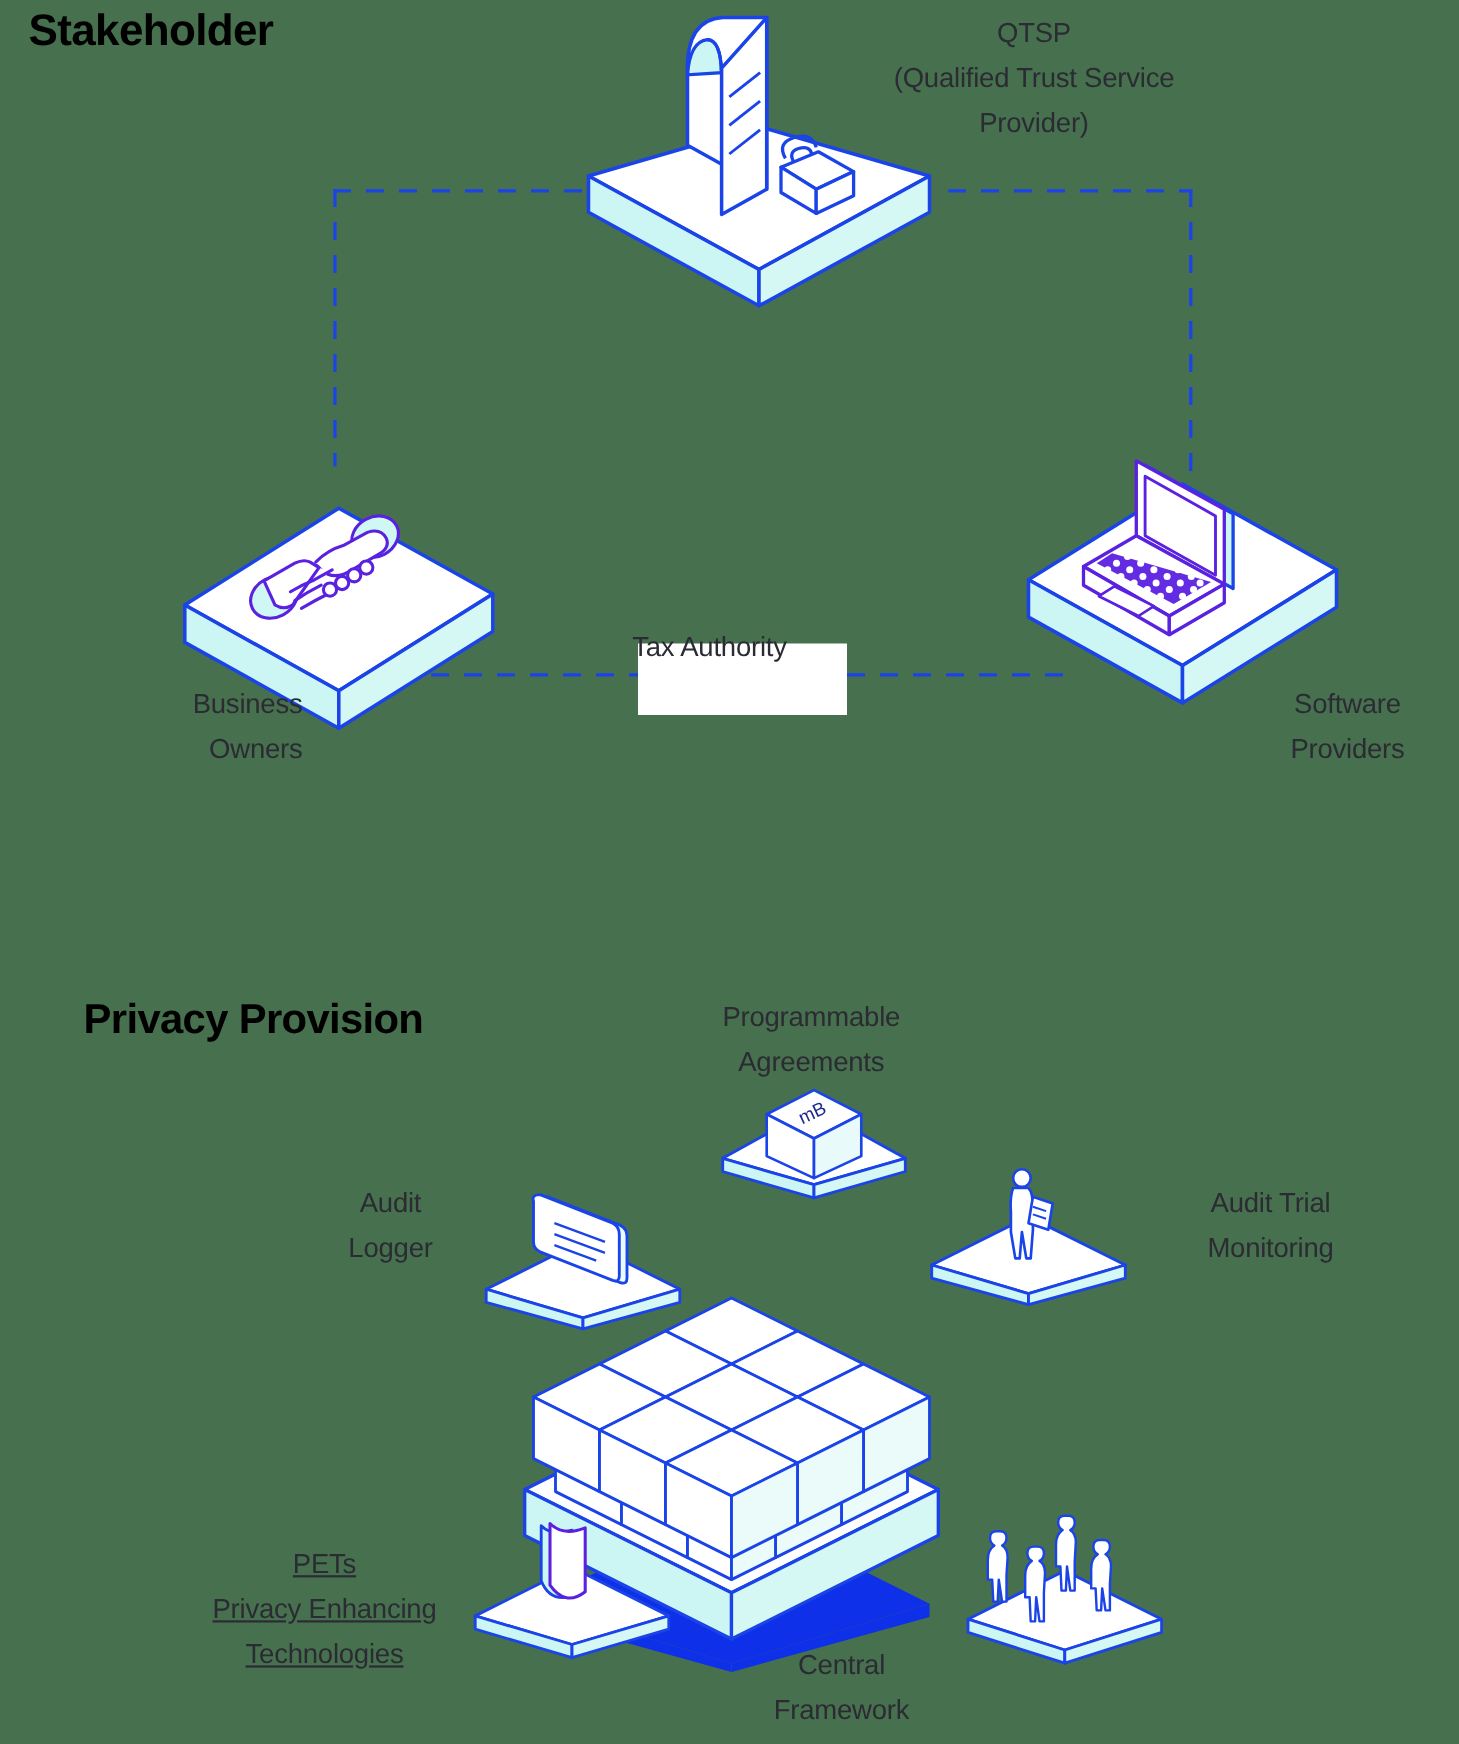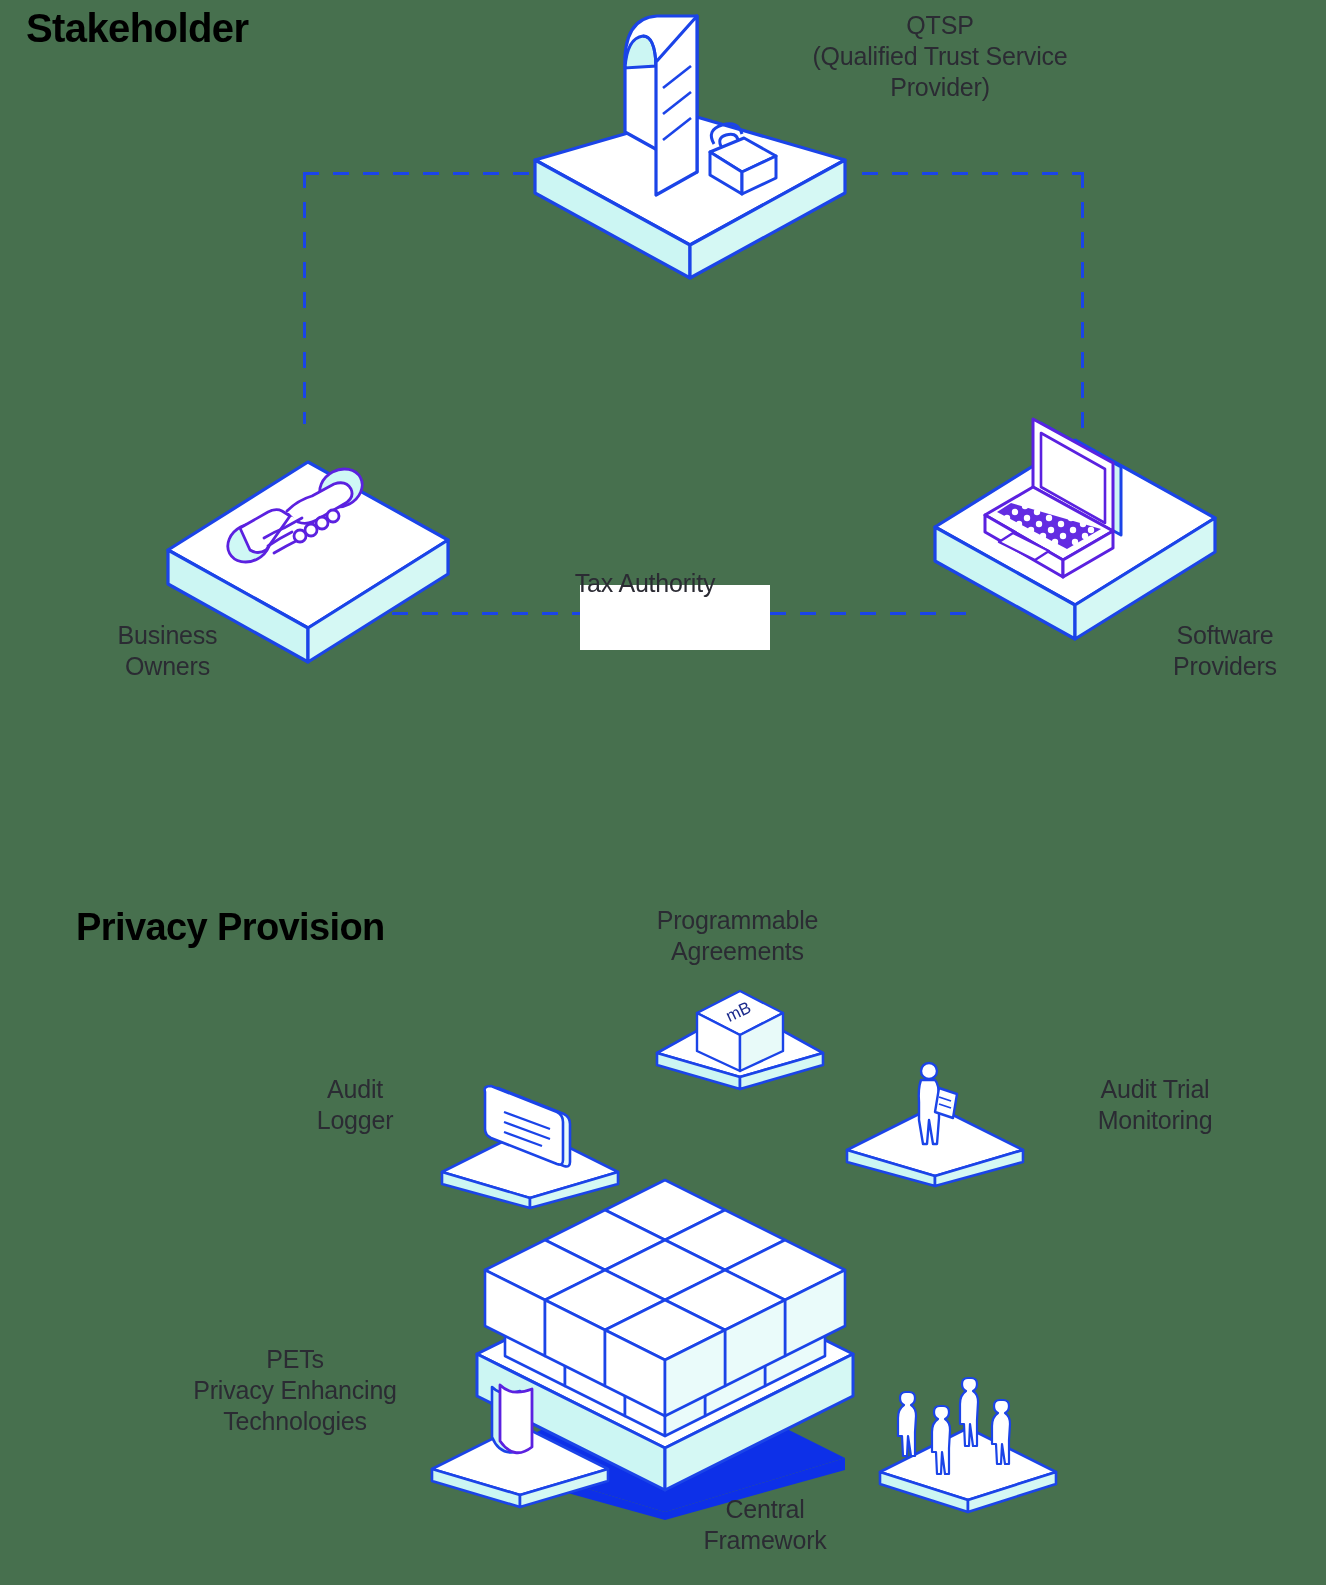--- a/index.html
+++ b/index.html
@@ -8,21 +8,21 @@
     background:#47704E;
     font-family:"Liberation Sans", sans-serif;
     overflow:hidden;
     position:relative;
   }
   #stage{position:absolute;left:0;top:0;width:1326px;height:1585px;}
   .label{
     position:absolute;
     color:#2B2B33;
     font-size:25px;
-    line-height:31px;
+    line-height:41px;
     text-align:center;
     font-weight:400;
     letter-spacing:-0.2px;
     white-space:pre-line;
   }
   .section-title{
     position:absolute;
     color:#000000;
     font-weight:700;
     letter-spacing:-0.6px;
@@ -113,21 +113,21 @@
         <path d="M116 98 Q126 92 136 88 L154 78" fill="none"></path>
         <path d="M120 106 Q132 98 144 92" fill="none"></path>
         <path d="M126 113 Q138 106 150 100" fill="none"></path>
         <circle cx="152" cy="96" r="6" fill="#FFFFFF"></circle>
         <circle cx="163" cy="90" r="6" fill="#FFFFFF"></circle>
         <circle cx="174" cy="83" r="6" fill="#FFFFFF"></circle>
         <circle cx="185" cy="76" r="6" fill="#FFFFFF"></circle>
       </g>
     </svg>
   </div>
-  <div class="label" style="left:60px;top:620px;width:215px;">Business
+  <div class="label" style="left:60px;top:620px;width:215px;text-align:right;">Business
 Owners</div>
 
   <div class="taxbox" style="left:580px;top:585px;width:190px;height:65px;"></div>
   <div class="label" style="left:545px;top:568px;width:200px;">Tax Authority</div>
 
   <div class="tile" style="left:915px;top:405px;">
     <svg width="320" height="250" viewBox="0 0 320 250">
       <path d="M160 35 L300 113 L160 200 L20 122 Z" fill="#FFFFFF" stroke="#1B44E8" stroke-width="3.2" stroke-linejoin="round"></path>
       <path d="M20 122 L160 200 L160 234 L20 156 Z" fill="#CCF6F3" stroke="#1B44E8" stroke-width="3.2" stroke-linejoin="round"></path>
       <path d="M300 113 L160 200 L160 234 L300 147 Z" fill="#D5F8F4" stroke="#1B44E8" stroke-width="3.2" stroke-linejoin="round"></path>
@@ -262,21 +262,21 @@
 
         <path d="M390 130 L330 160 L330 216 L390 186 Z" fill="#EAFBFA"></path>
         <path d="M330 160 L270 190 L270 246 L330 216 Z" fill="#EAFBFA"></path>
         <path d="M270 190 L210 220 L210 276 L270 246 Z" fill="#EAFBFA"></path>
       </g>
     </svg>
   </div>
   <div class="label" style="left:615px;top:1494px;width:300px;">Central
 Framework</div>
 
-  <div class="label" style="left:155px;top:1344px;width:280px;">PETs
+  <div class="label" style="left:155px;top:1402px;width:280px;text-decoration:underline;">PETs
 Privacy Enhancing
 Technologies</div>
   <div class="tile" style="left:420px;top:1375px;">
     <svg width="200" height="135" viewBox="0 0 200 135">
       <path d="M100 50 L188 94 L100 120 L12 94 Z" fill="#FFFFFF" stroke="#1B44E8" stroke-width="2.6" stroke-linejoin="round"></path>
       <path d="M12 94 L100 120 L100 132 L12 106 Z" fill="#CCF6F3" stroke="#1B44E8" stroke-width="2.6" stroke-linejoin="round"></path>
       <path d="M188 94 L100 120 L100 132 L188 106 Z" fill="#D5F8F4" stroke="#1B44E8" stroke-width="2.6" stroke-linejoin="round"></path>
 
       <path d="M72 12 Q82 22 100 16 L100 76 Q80 82 72 62 Z" fill="#CCF6F3" stroke="#1B44E8" stroke-width="2.6" stroke-linejoin="round"></path>
 

